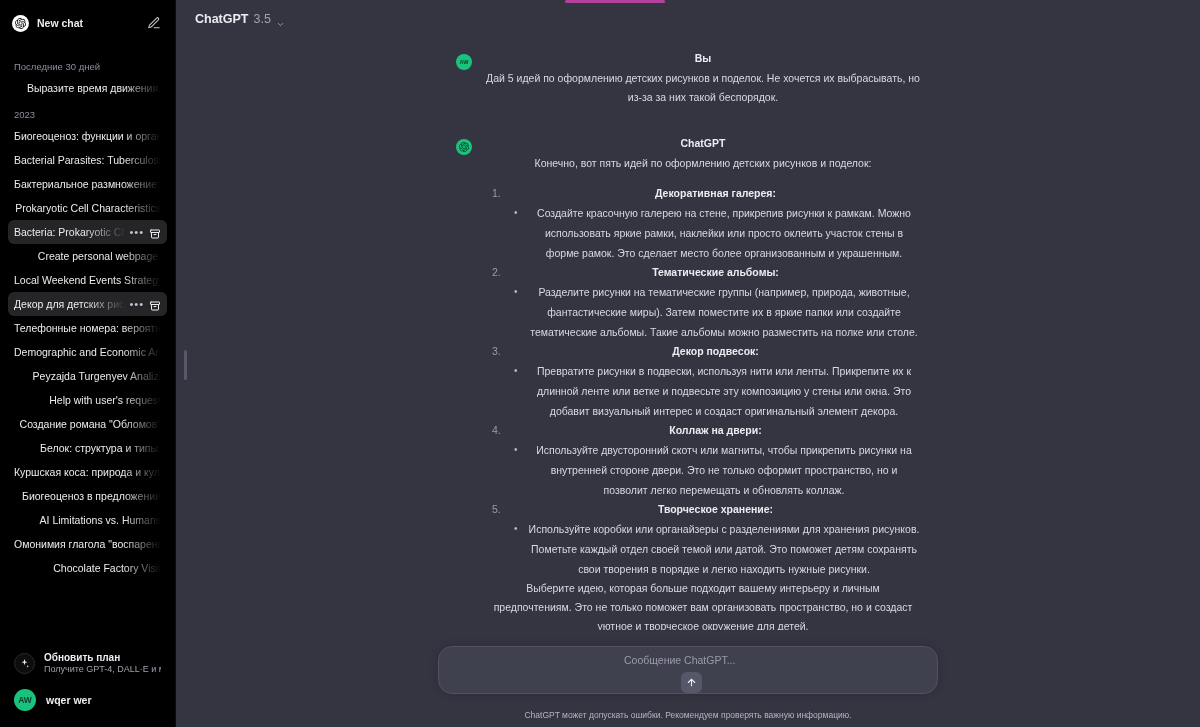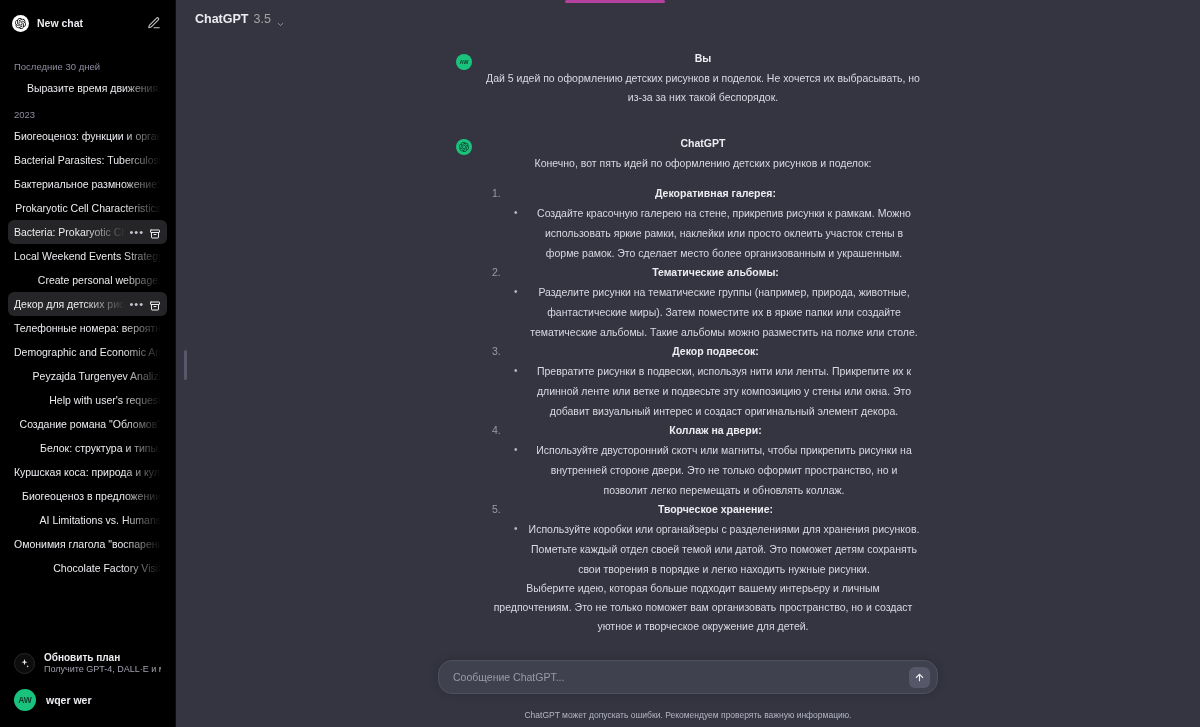--- a/index.html
+++ b/index.html
@@ -157,23 +157,24 @@
   .sub-text { font-size: 10.5px; color: #d9d9e3; line-height: 19px; }
 
   .acts { display: flex; gap: 13px; margin-top: 9px; }
   .act { width: 12px; height: 12px; cursor: pointer; opacity: .62; }
 
   
   .composer-zone { flex: 0 0 auto; padding-bottom: 7px; }
   .composer {
     width: 500px; margin: 16px auto;
     background: #40414f; border: 1px solid #50515f;
-    border-radius: 14px; height: 34px;
+    border-radius: 14px; height: 48px;
     display: flex; align-items: center; padding: 0 7px 0 14px;
     box-shadow: 0 0 10px rgba(0,0,0,.16);
+    flex-direction: column;
   }
   .cinput {
     flex: 1; background: transparent; border: 0; outline: none;
     color: #ececf1; font-size: 10.5px;
     font-family: "Liberation Sans", sans-serif;
   }
   .cinput::placeholder { color: #9a9aab; }
   .send {
     width: 21px; height: 21px; border-radius: 6px;
     background: #565869; border: 0; cursor: pointer;
@@ -232,24 +233,24 @@
           <span class="conv-acts">
             <span class="dots-ico">•••</span>
             <span class="archive-ico"><svg width="12" height="12" viewBox="0 0 24 24" fill="none" stroke="#ececf1" stroke-width="2" stroke-linecap="round" stroke-linejoin="round">
                 <rect x="3" y="4" width="18" height="5" rx="1"></rect>
                 <path d="M5 9v10a1 1 0 0 0 1 1h12a1 1 0 0 0 1-1V9"></path>
                 <path d="M10 13h4"></path>
               </svg></span>
           </span>
         </div>
         <div class="conv">
+          <span class="conv-title">Create personal webpage.</span>
+        </div>
+        <div class="conv">
           <span class="conv-title">Local Weekend Events Strategy</span>
-        </div>
-        <div class="conv">
-          <span class="conv-title">Create personal webpage.</span>
         </div>
         <div class="conv active">
           <span class="conv-title">Декор для детских рисунков</span>
           <span class="conv-acts">
             <span class="dots-ico">•••</span>
             <span class="archive-ico"><svg width="12" height="12" viewBox="0 0 24 24" fill="none" stroke="#ececf1" stroke-width="2" stroke-linecap="round" stroke-linejoin="round">
                 <rect x="3" y="4" width="18" height="5" rx="1"></rect>
                 <path d="M5 9v10a1 1 0 0 0 1 1h12a1 1 0 0 0 1-1V9"></path>
                 <path d="M10 13h4"></path>
               </svg></span>

